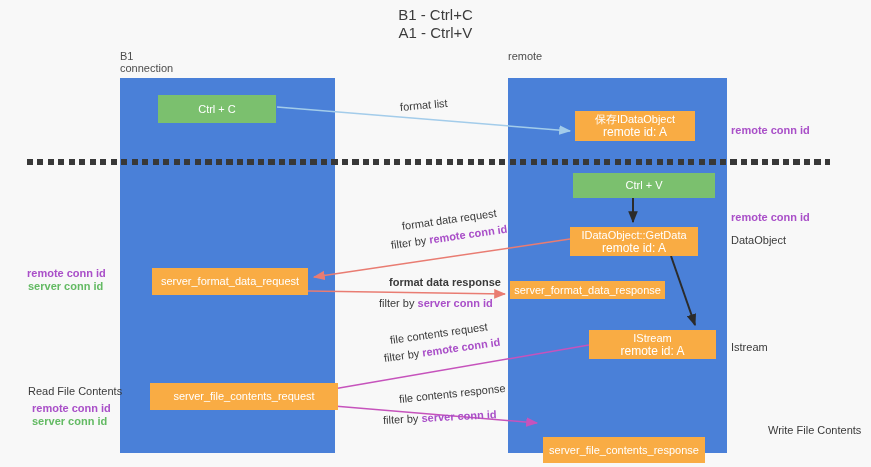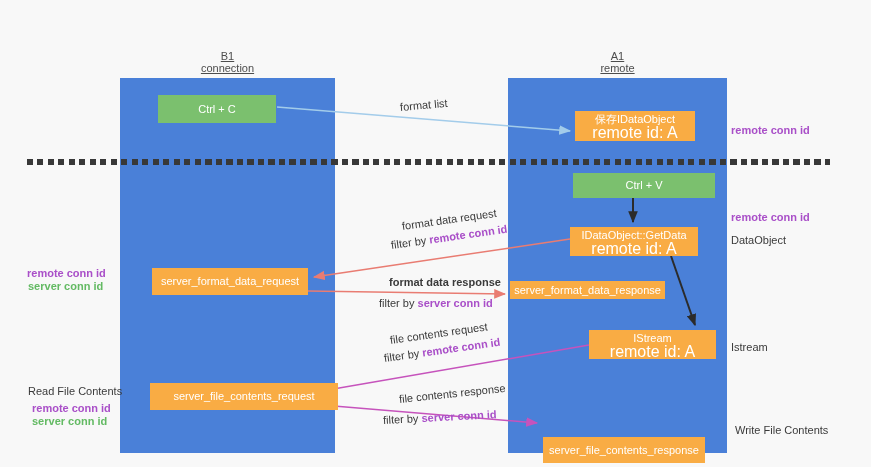--- a/index.html
+++ b/index.html
@@ -1,48 +1,51 @@
 <!DOCTYPE html>
 <html><head>
 <meta charset="utf-8">
 <style>
   html,body{margin:0;padding:0;background:#f8f8f8;font-family:"Liberation Sans",sans-serif;}
   #canvas{position:relative;width:871px;height:467px;background:#f8f8f8;overflow:hidden;}
   .title-block{position:absolute;left:0;top:6px;width:871px;text-align:center;color:#3c3c3c;
     font-size:15px;line-height:18px;}
-  .lane-header{position:absolute;text-align:center;color:#4d4d4d;font-size:11px;line-height:12px;text-decoration:underline;}
+  .lane-header{position:absolute;text-align:left;color:#4d4d4d;font-size:11px;line-height:12px;}
   .lane{position:absolute;background:#4A80D8;z-index:1;}
   .dashed-line{position:absolute;left:27px;top:159px;width:803px;height:6px;z-index:2;
     background:repeating-linear-gradient(90deg,#383838 0 6px,transparent 6px 10.5px);}
   svg.arrows{position:absolute;left:0;top:0;z-index:2;pointer-events:none;}
   .node{position:absolute;z-index:3;display:flex;flex-direction:column;align-items:center;
     justify-content:center;color:#fff;font-size:11px;line-height:13px;text-align:left;}
   .node-green{background:#7BC06E;}
   .node-orange{background:#F9AC44;}
-  .node .l2{font-size:16px;}
+  .node .l2{font-size:12px;}
   .lbl{position:absolute;z-index:3;font-size:11px;color:#3a3a3a;white-space:nowrap;transform-origin:left center;}
   .purple{color:#A94FC8;font-weight:bold;}
   .greentxt{color:#63BA63;font-weight:bold;}
   .r-8{transform:rotate(-8deg);}
   .r-6{transform:rotate(-6deg);}
   .r-5{transform:rotate(-5deg);}
   .r-3{transform:rotate(-3deg);}
 </style>
 </head>
 <body>
 
 <div id="canvas">
 
+  <div class="title-block">
+    <div>B1 - Ctrl+C</div>
+    <div>A1 - Ctrl+V</div>
+  </div>
 
   <div class="lane-header" style="left:120px;top:50px;width:215px;">
     <div>B1</div>
     <div>connection</div>
   </div>
   <div class="lane-header" style="left:508px;top:50px;width:219px;">
-    <div>A1</div>
     <div>remote</div>
   </div>
 
   <div class="lane" style="left:120px;top:78px;width:215px;height:375px;"></div>
   <div class="lane" style="left:508px;top:78px;width:219px;height:375px;"></div>
 
   <div class="dashed-line"></div>
 
   <svg class="arrows" width="871" height="467" viewBox="0 0 871 467">
     <defs>
@@ -122,15 +125,15 @@
   <div class="lbl purple" style="left:27px;top:267px;">remote conn id</div>
   <div class="lbl greentxt" style="left:28px;top:280px;">server conn id</div>
   <div class="lbl" style="left:28px;top:385px;">Read File Contents</div>
   <div class="lbl purple" style="left:32px;top:402px;">remote conn id</div>
   <div class="lbl greentxt" style="left:32px;top:415px;">server conn id</div>
 
   <div class="lbl purple" style="left:731px;top:124px;">remote conn id</div>
   <div class="lbl purple" style="left:731px;top:211px;">remote conn id</div>
   <div class="lbl" style="left:731px;top:234px;">DataObject</div>
   <div class="lbl" style="left:731px;top:341px;">Istream</div>
-  <div class="lbl" style="left:735px;top:424px;">Write File Contents</div>
+  <div class="lbl" style="left:768px;top:424px;">Write File Contents</div>
 
 </div>
 
 </body></html>

